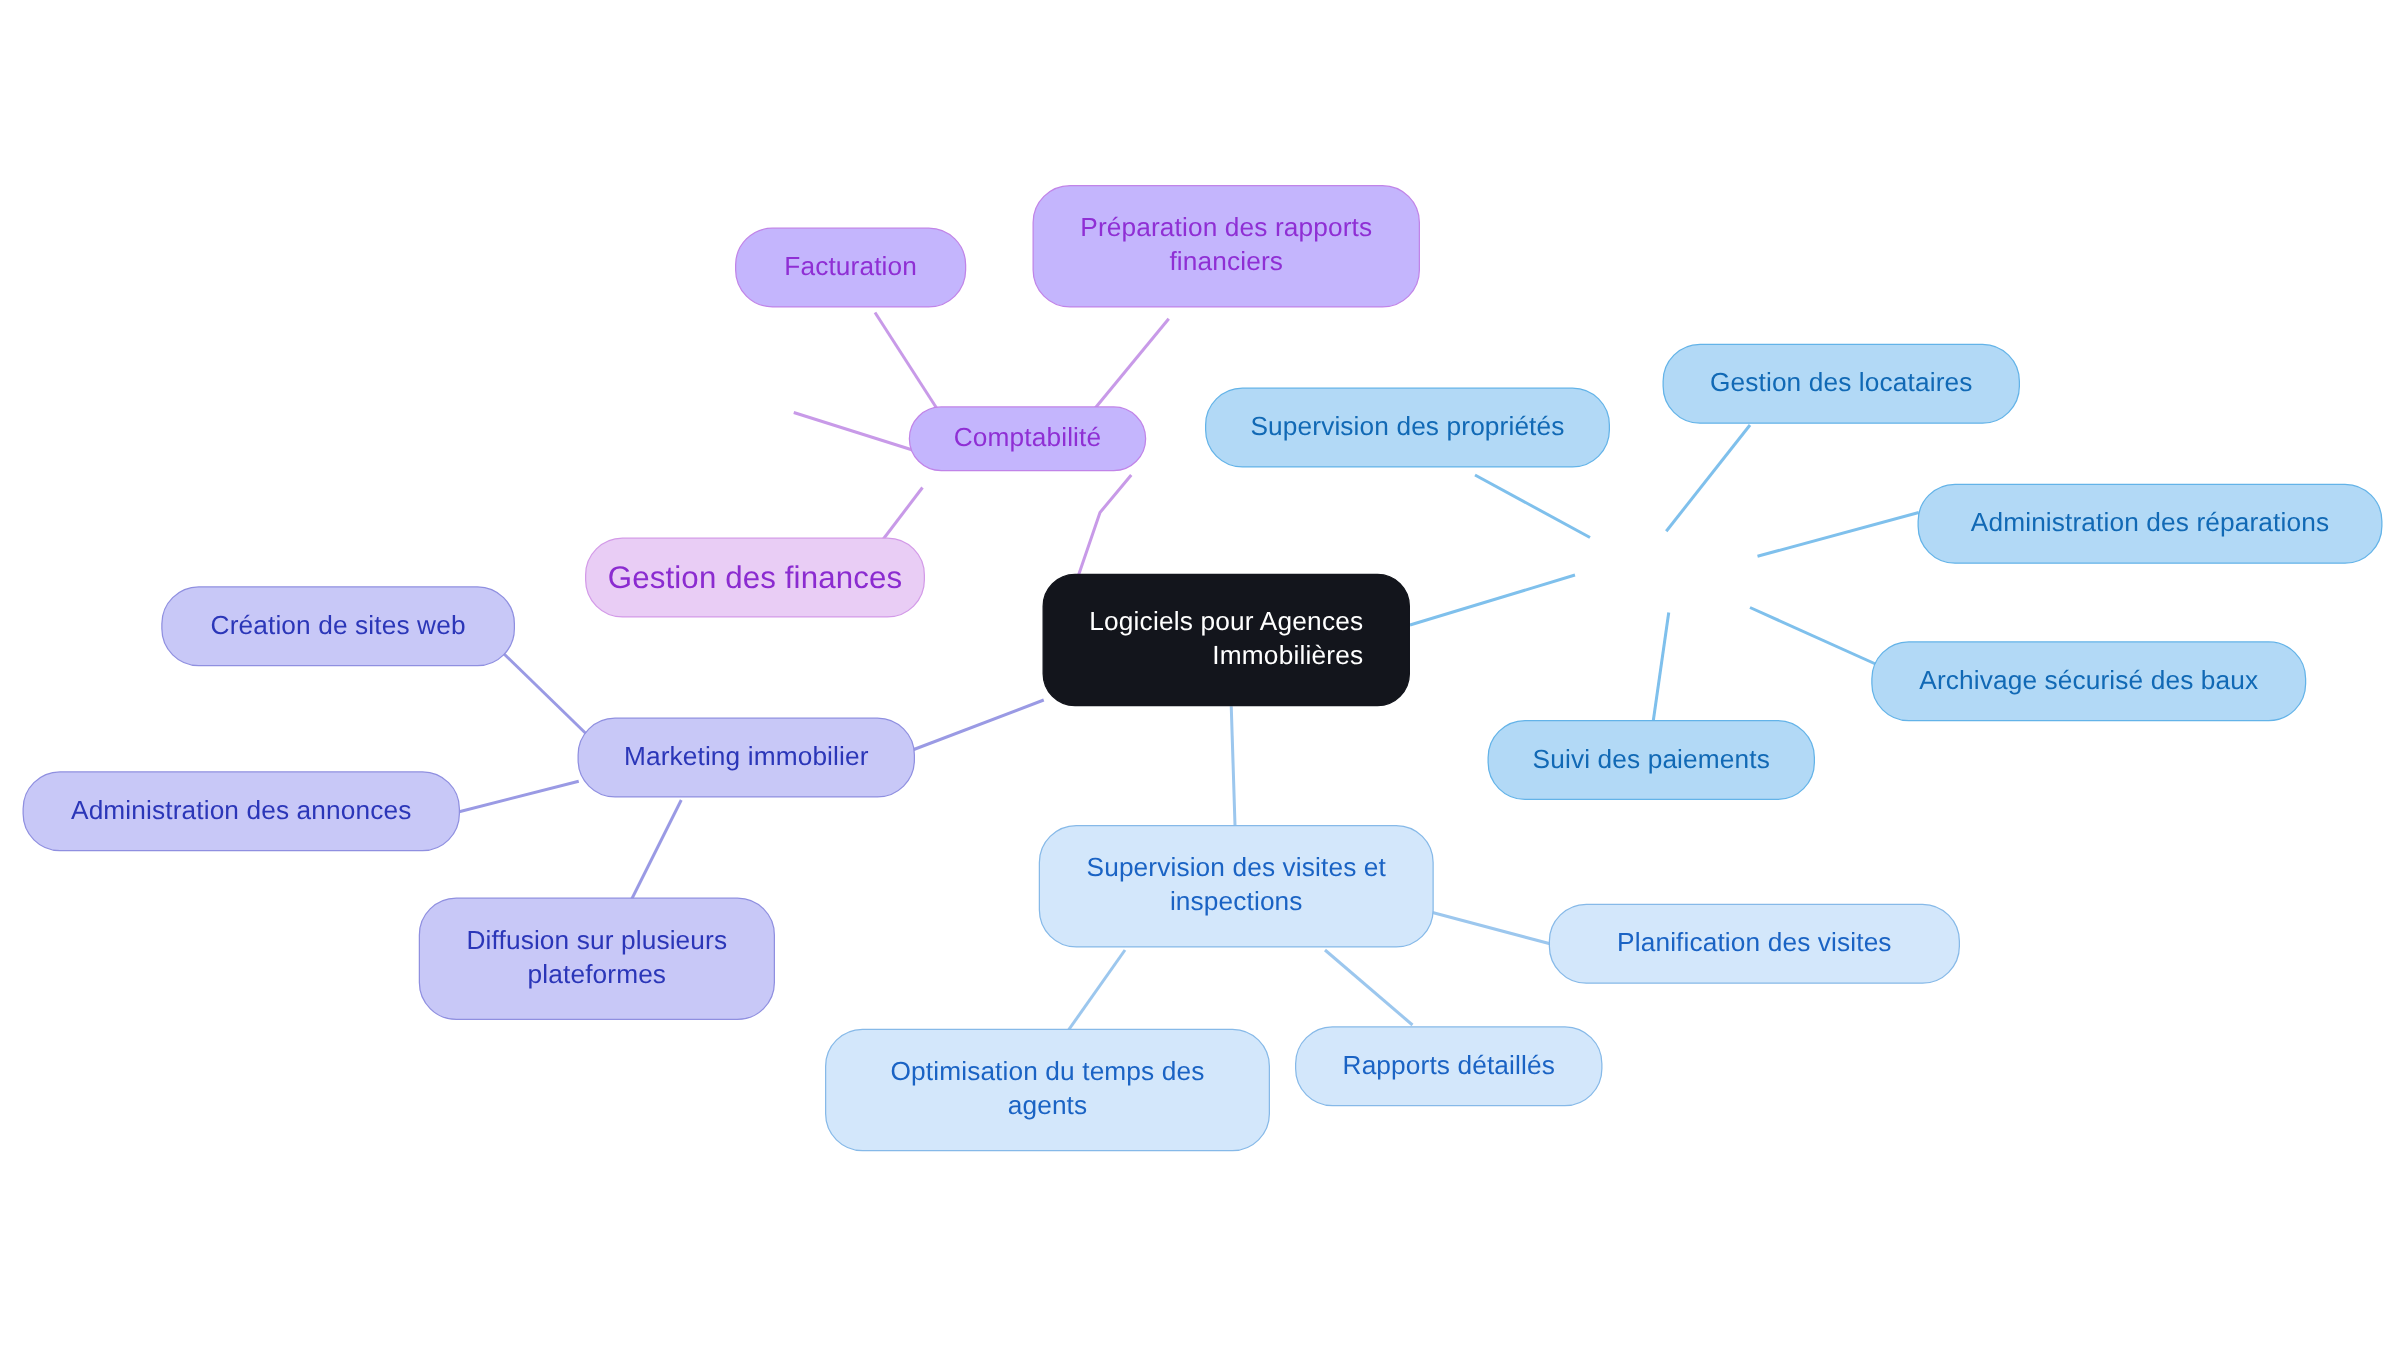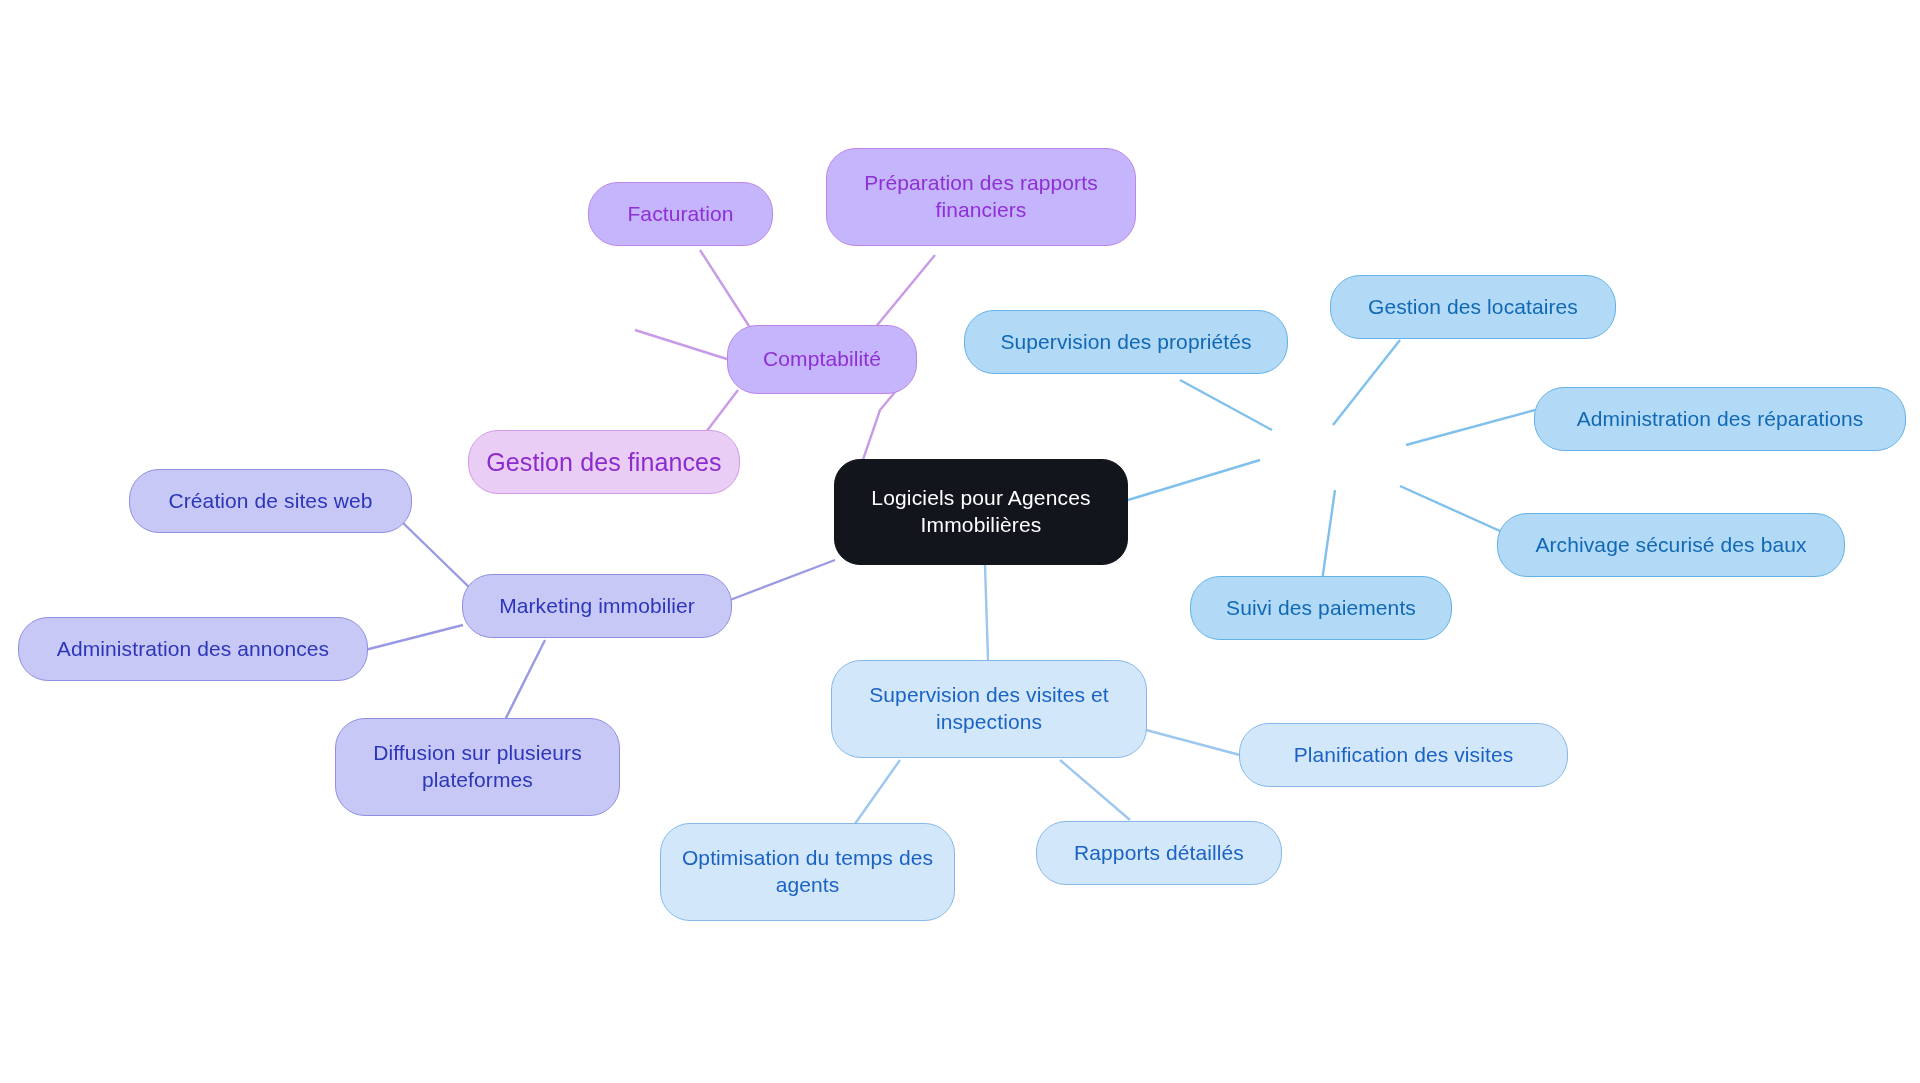--- a/index.html
+++ b/index.html
@@ -38,20 +38,21 @@
     padding: 6px 14px;
     letter-spacing: 0.1px;
   }
   .node.root {
     background: #13151c;
     border-color: #13151c;
     color: #ffffff;
     font-size: 21px;
     border-radius: 26px;
     letter-spacing: 0.15px;
+    text-align: right;
   }
   .node.purple {
     background: #c4b5fd;
     border-color: #c084e8;
     color: #8f2fd4;
     font-size: 21px;
   }
   .node.pink {
     background: #e9cdf5;
     border-color: #d39ae8;
@@ -119,21 +120,21 @@
     <path d="M 472 590 L 400 520" stroke="#9a9ae4" stroke-width="2.4" fill="none"></path>
 
     <path d="M 463 625 L 365 650" stroke="#9a9ae4" stroke-width="2.4" fill="none"></path>
 
     <path d="M 545 640 L 500 730" stroke="#9a9ae4" stroke-width="2.4" fill="none"></path>
   </svg>
 
   <div class="node root" style="left:834px; top:459px; width:294px; height:106px;">Logiciels pour Agences
 Immobilières</div>
 
-  <div class="node purple" style="left:727px; top:325px; width:190px; height:69px;">Comptabilité</div>
+  <div class="node purple" style="left:727px; top:325px; width:190px; height:52px;">Comptabilité</div>
 
   <div class="node purple" style="left:588px; top:182px; width:185px; height:64px;">Facturation</div>
 
   <div class="node purple" style="left:826px; top:148px; width:310px; height:98px;">Préparation des rapports
 financiers</div>
 
 
   <div class="node pink" style="left:468px; top:430px; width:272px; height:64px;">Gestion des finances</div>
 
 
@@ -147,21 +148,21 @@
 
   <div class="node blue" style="left:1190px; top:576px; width:262px; height:64px;">Suivi des paiements</div>
 
   <div class="node lightblue" style="left:831px; top:660px; width:316px; height:98px;">Supervision des visites et
 inspections</div>
 
   <div class="node lightblue" style="left:1239px; top:723px; width:329px; height:64px;">Planification des visites</div>
 
   <div class="node lightblue" style="left:1036px; top:821px; width:246px; height:64px;">Rapports détaillés</div>
 
-  <div class="node lightblue" style="left:660px; top:823px; width:295px; height:98px;">Optimisation du temps des
+  <div class="node lightblue" style="left:660px; top:823px; width:356px; height:98px;">Optimisation du temps des
 agents</div>
 
   <div class="node indigo" style="left:462px; top:574px; width:270px; height:64px;">Marketing immobilier</div>
 
   <div class="node indigo" style="left:129px; top:469px; width:283px; height:64px;">Création de sites web</div>
 
   <div class="node indigo" style="left:18px; top:617px; width:350px; height:64px;">Administration des annonces</div>
 
   <div class="node indigo" style="left:335px; top:718px; width:285px; height:98px;">Diffusion sur plusieurs
 plateformes</div>

